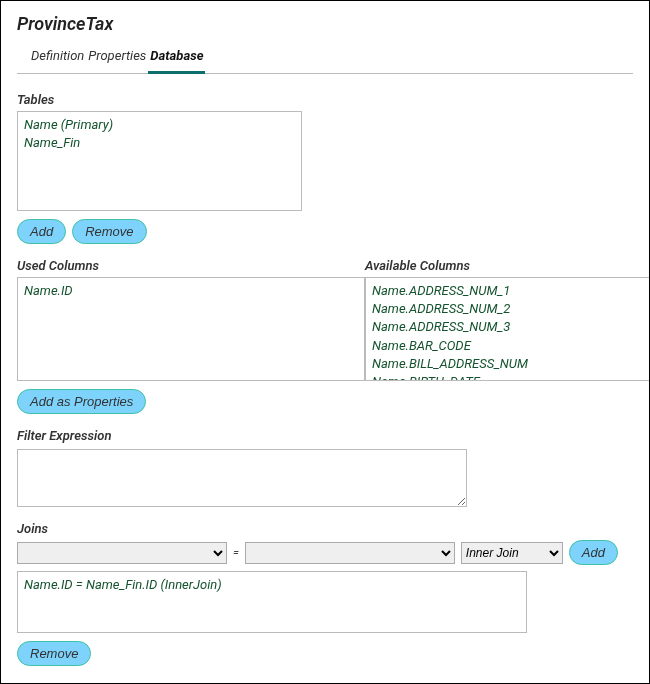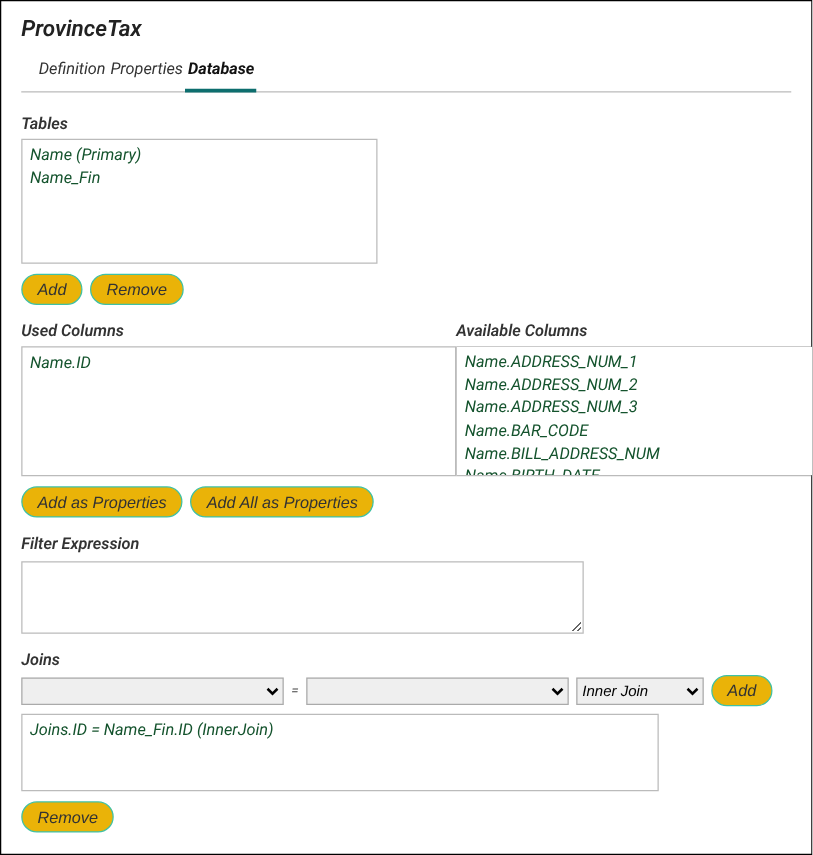--- a/index.html
+++ b/index.html
@@ -58,21 +58,21 @@
     resize: none;
     line-height: 1.4;
   }
   .listbox::-webkit-scrollbar { width: 14px; }
   .listbox::-webkit-scrollbar-track { background: #f0f0f0; }
   .listbox::-webkit-scrollbar-thumb { background: #c7c7c7; border: 3px solid #f0f0f0; border-radius: 2px; }
   .tables-box { width: 285px; height: 100px; }
   .btn-row { margin-top: 8px; display: flex; gap: 6px; align-items: center; }
   .pill-btn {
     border: 1px solid #3fc1a5;
-    background: #eab308;
+    background: #7dd3fc;
     color: #333;
     font-size: 13px;
     padding: 4px 12px;
     border-radius: 14px;
     cursor: pointer;
   }
   .cols-row {
     display: flex;
     margin-top: 14px;
     align-items: flex-start;
@@ -151,21 +151,20 @@
         <div>Name.ADDRESS_NUM_2</div>
         <div>Name.ADDRESS_NUM_3</div>
         <div>Name.BAR_CODE</div>
         <div>Name.BILL_ADDRESS_NUM</div>
         <div>Name.BIRTH_DATE</div>
       </div>
     </div>
   </div>
   <div class="btn-row">
     <button class="pill-btn">Add as Properties</button>
-    <button class="pill-btn">Add All as Properties</button>
   </div>
 
   <div class="spacer-14"></div>
 
   
   <div class="section-label">Filter Expression</div>
   <textarea class="filter-box" style=""></textarea>
 
   <div class="spacer-10"></div>
 
@@ -174,18 +173,18 @@
   <div class="joins-row">
     <select class="join-field join-left"></select>
     <span class="eq">=</span>
     <select class="join-field join-right"></select>
     <select class="join-field join-type">
       <option>Inner Join</option>
     </select>
     <button class="pill-btn">Add</button>
   </div>
   <div class="listbox joins-box">
-    <div>Joins.ID = Name_Fin.ID (InnerJoin)</div>
+    <div>Name.ID = Name_Fin.ID (InnerJoin)</div>
   </div>
   <div class="btn-row">
     <button class="pill-btn">Remove</button>
   </div>
 </div>
 
 </body></html>

